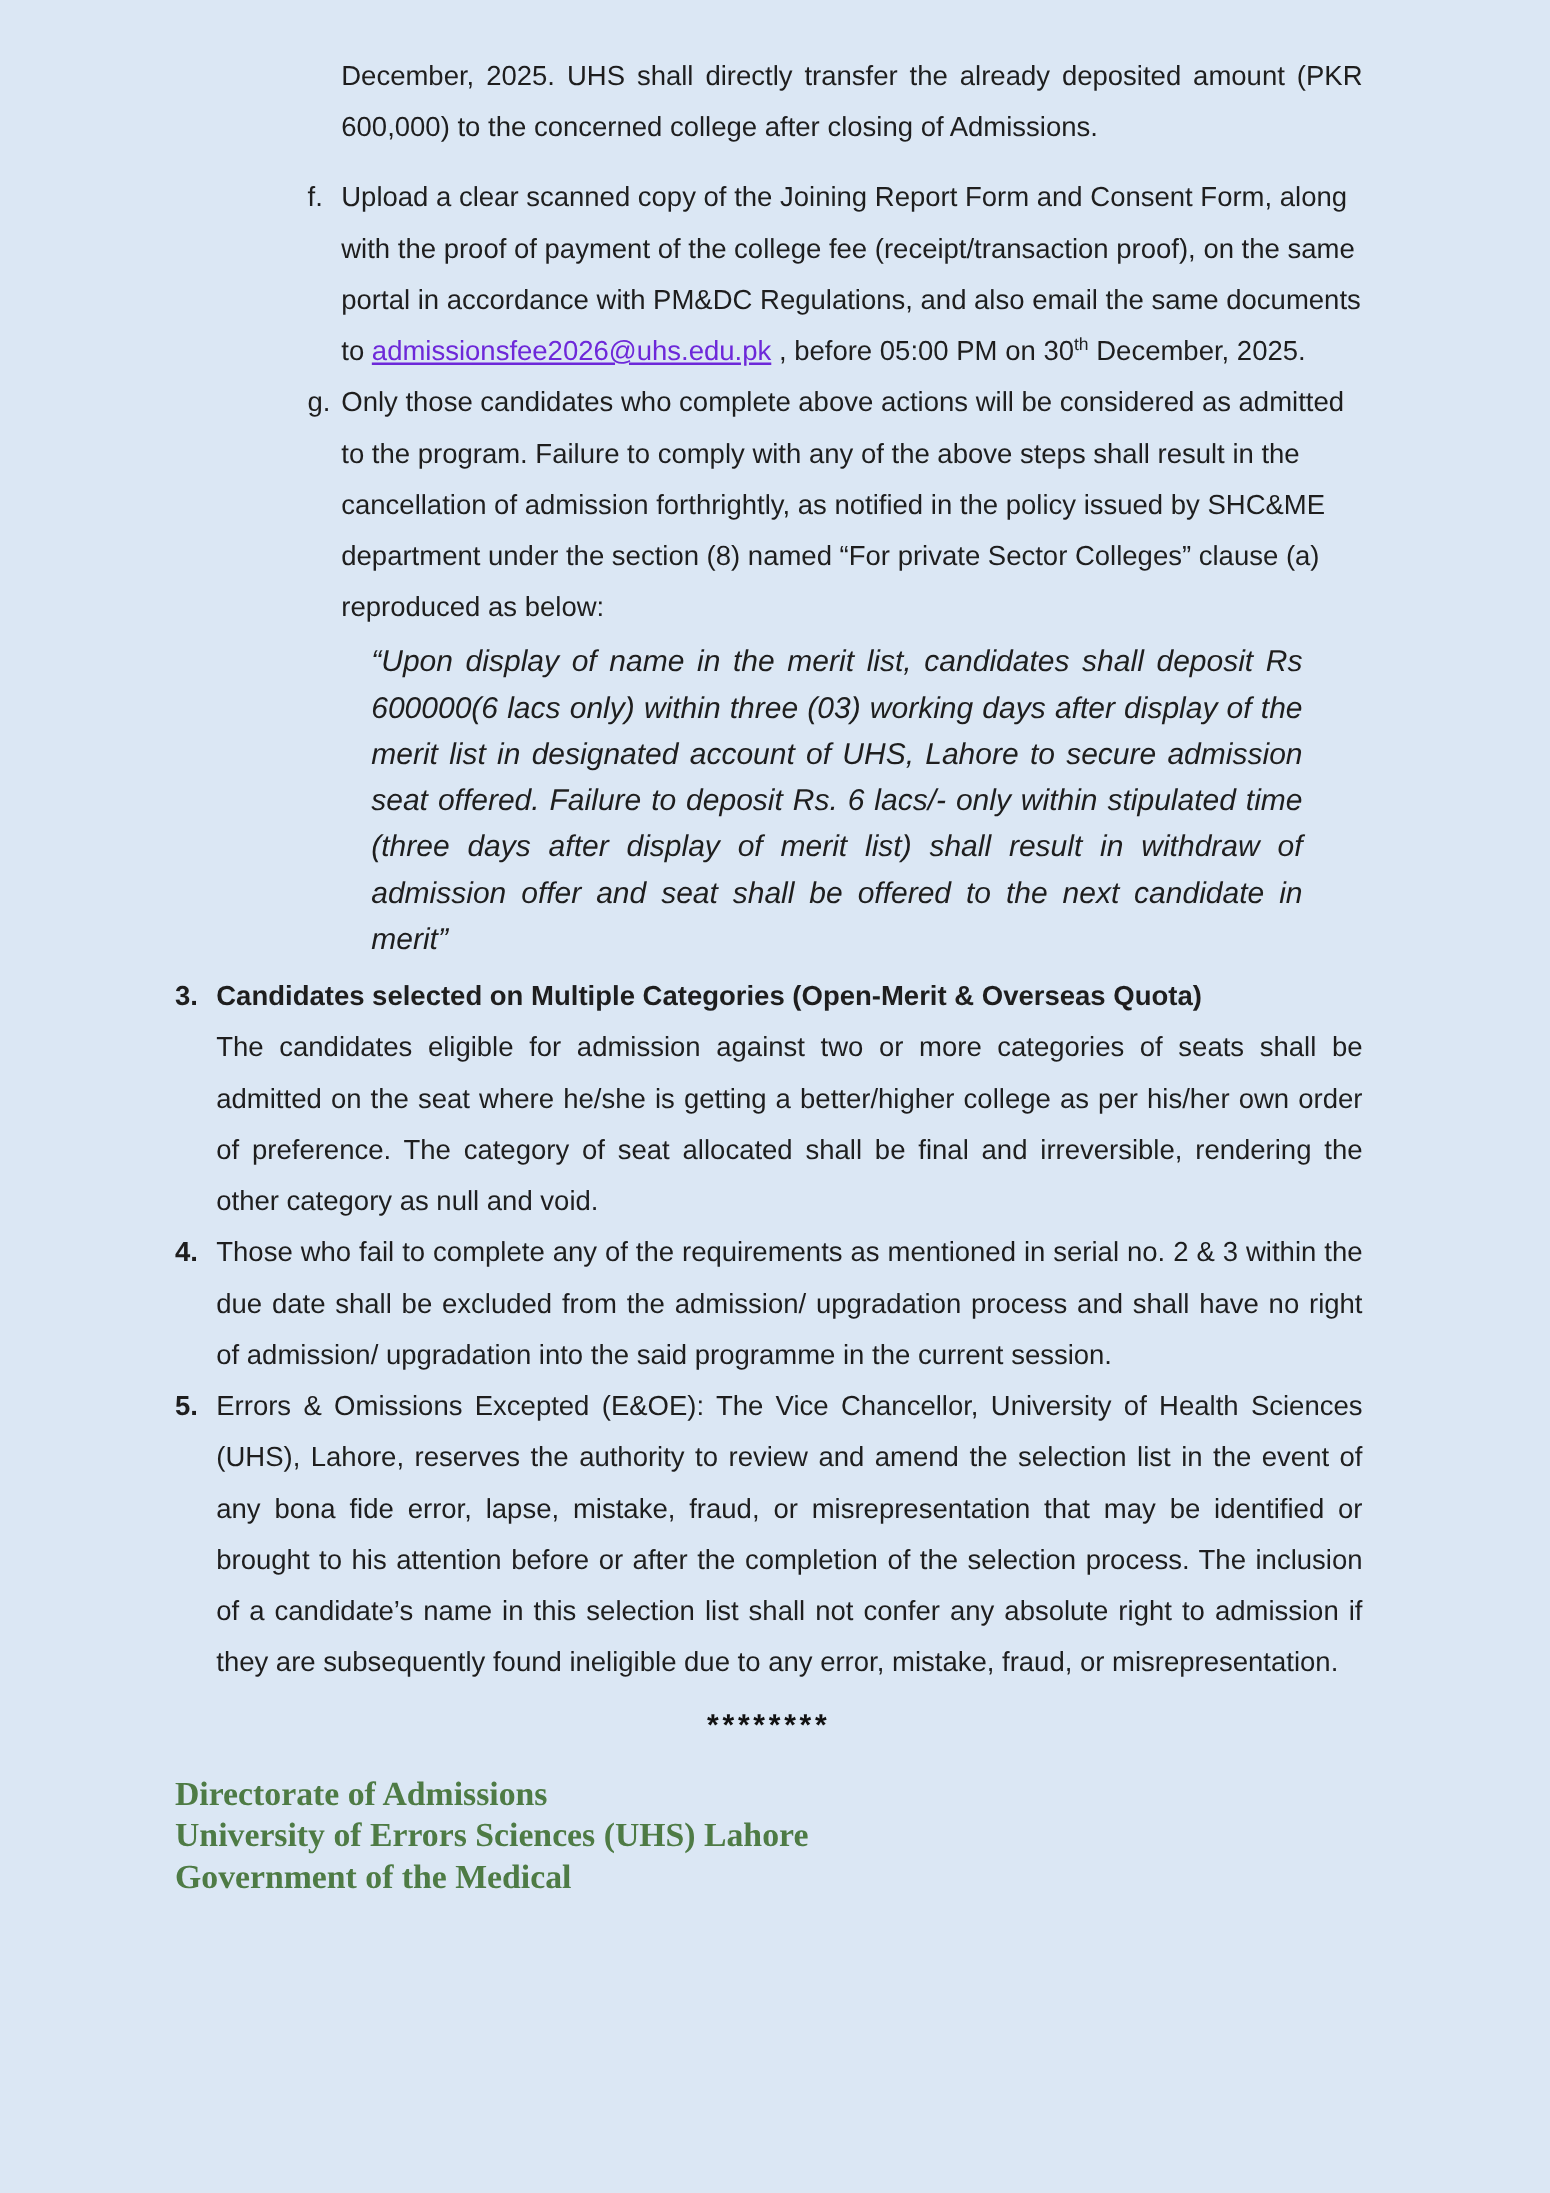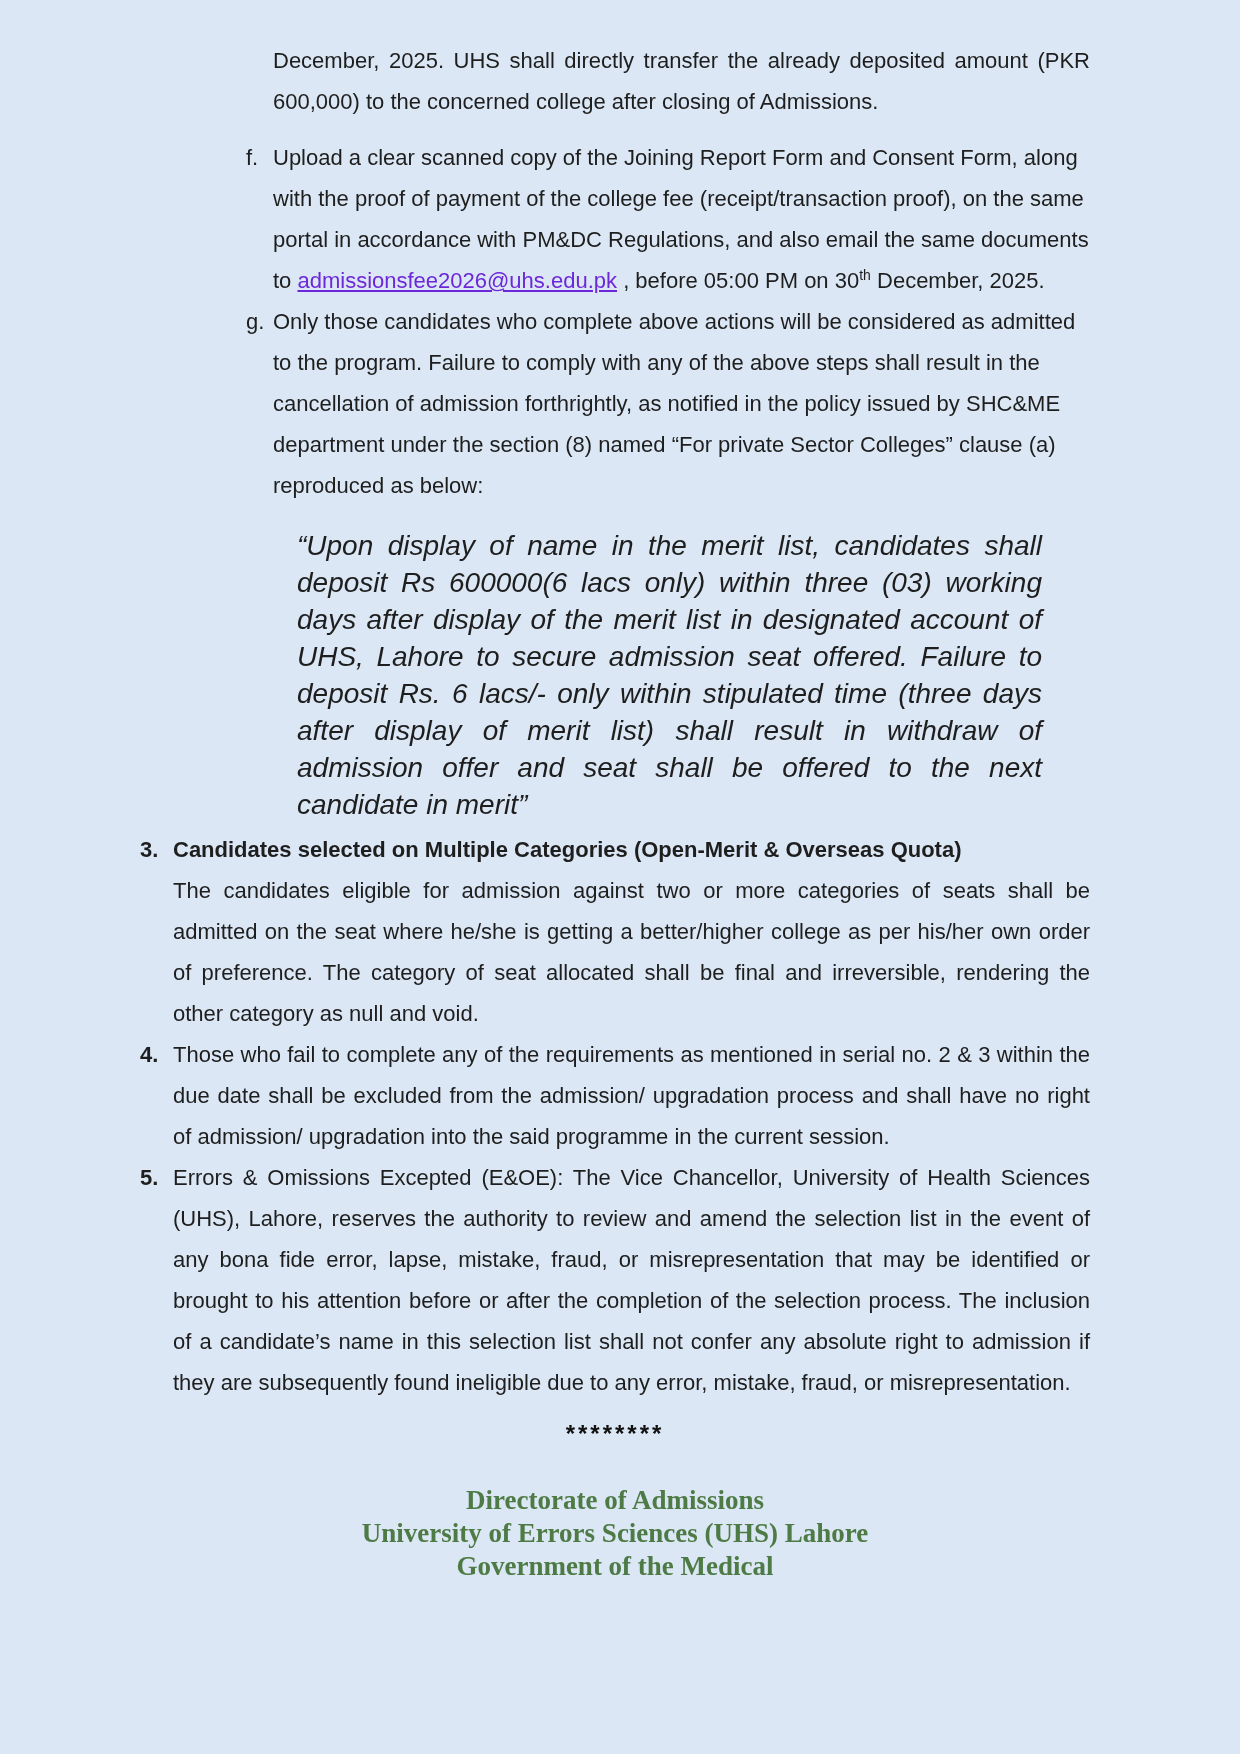--- a/index.html
+++ b/index.html
@@ -36,23 +36,23 @@
   }
   .lmark{
     position:absolute;
     left:106px;
     top:0;
     font-size:22px;
     line-height:41px;
   }
   
   .quote{
-    margin:21px 0 6px 157px;
+    margin:5px 0 6px 157px;
     width:745px;
-    font-size:28px;
+    font-size:24px;
     line-height:37px;
     font-style:italic;
     text-align:justify;
   }
   
   .nitem{
     position:relative;
     padding-left:33px;
     margin:0;
   }
@@ -81,22 +81,21 @@
   }
   .stars{
     margin-top:17px;
     text-align:center;
     font-weight:bold;
     font-size:24px;
     letter-spacing:3px;
     color:#111;
   }
   .footer{
-    margin-top:36px;
-    text-align:center;
+    margin-top:24px;
     font-family:"Liberation Serif", serif;
     font-weight:bold;
     font-size:27px;
     line-height:33px;
     color:#4e7b45;
   }
 </style>
 </head>
 <body>
 

